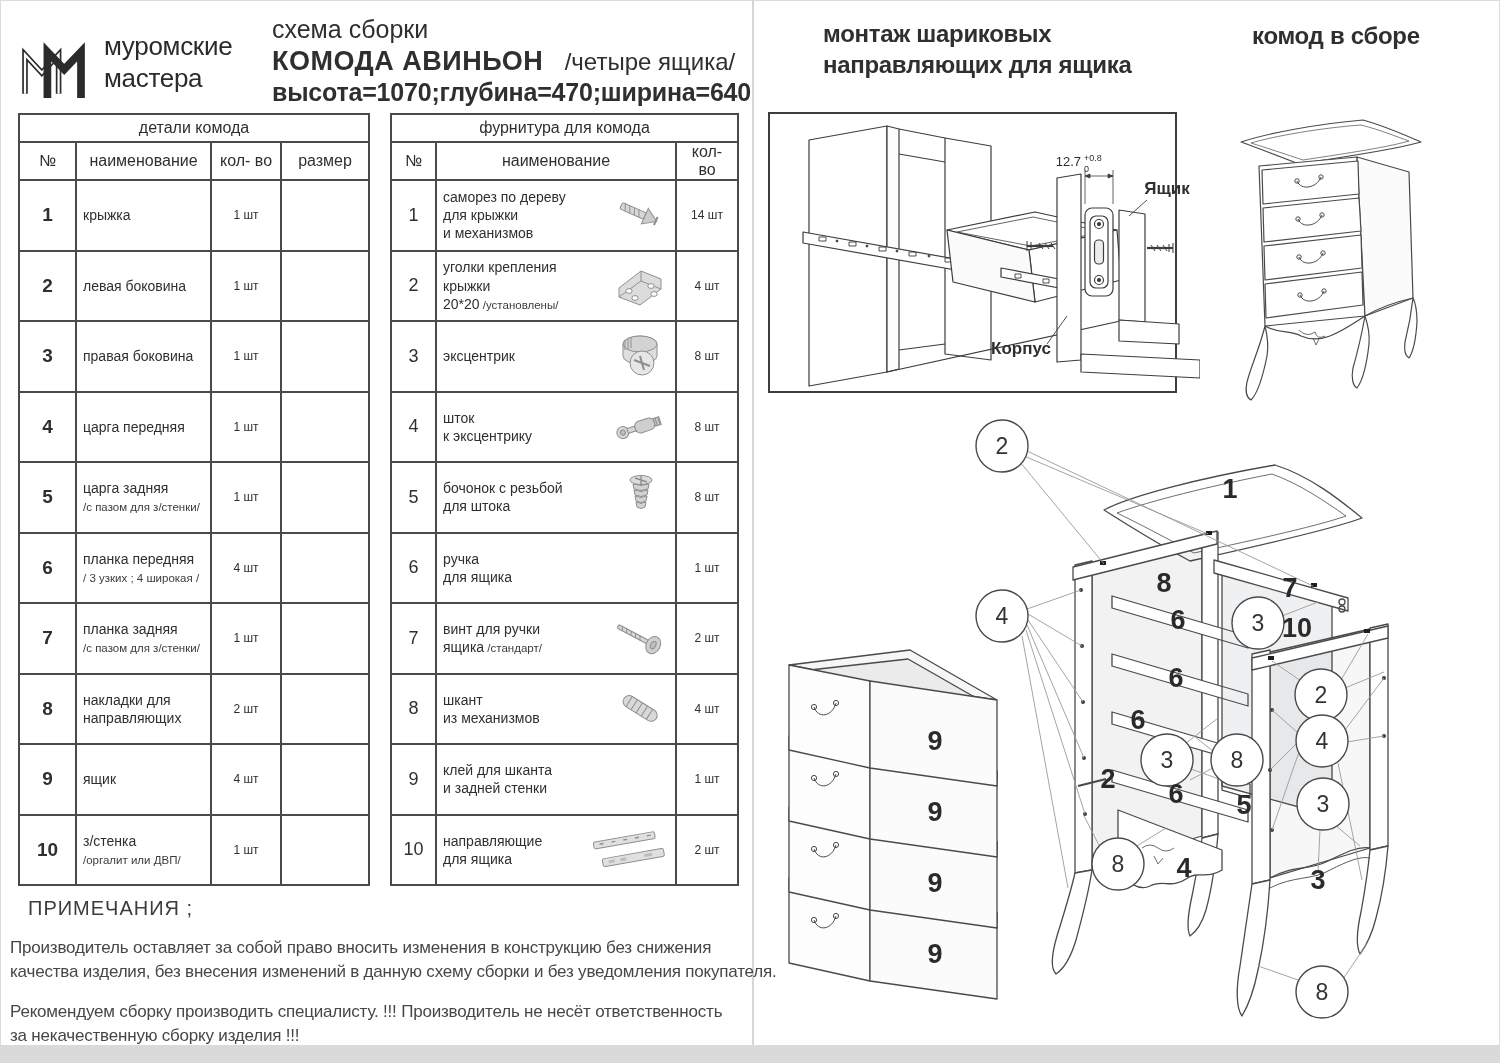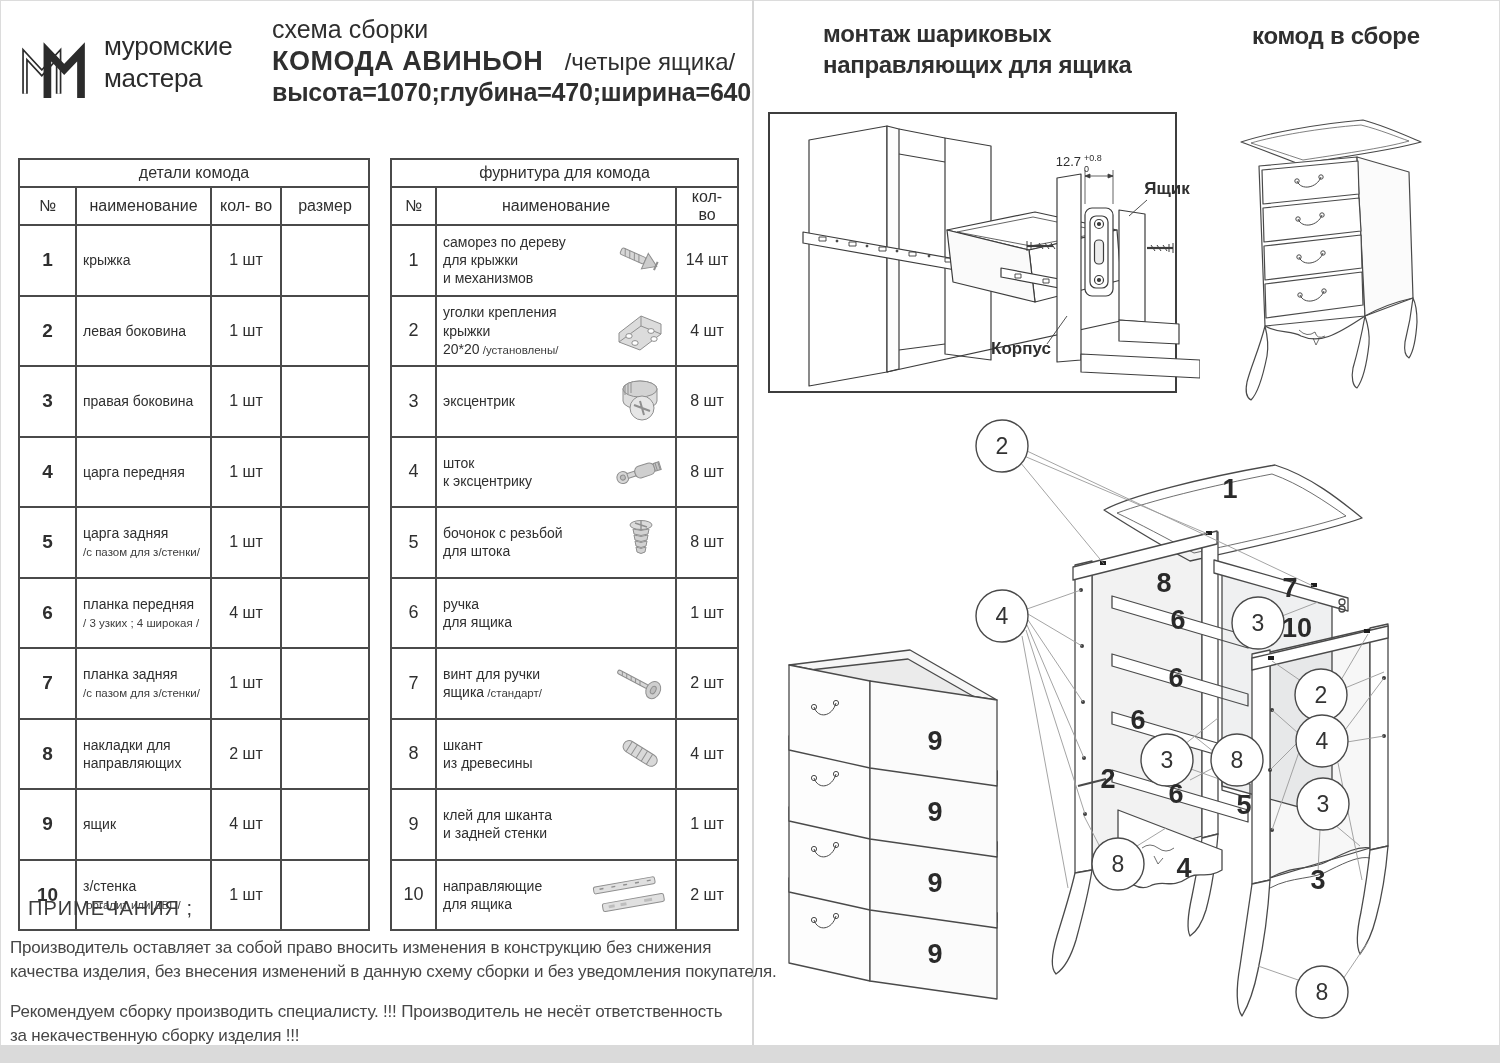--- a/index.html
+++ b/index.html
@@ -17,27 +17,27 @@
   .title-l1{font-size:25px;font-weight:500;}
   .title-l2{font-size:27px;font-weight:700;letter-spacing:0.5px;}
   .title-l2 .variant{font-size:24px;font-weight:500;letter-spacing:0;}
   .title-l3{font-size:25px;font-weight:700;letter-spacing:-0.2px;}
 
   .rail-title{position:absolute;left:823px;top:18px;font-size:24px;font-weight:600;
               white-space:pre-line;line-height:1.3;letter-spacing:-0.3px;}
   .assembled-title{position:absolute;left:1252px;top:22px;font-size:24px;font-weight:600;letter-spacing:-0.3px;}
 
   
-  table.data-table{position:absolute;border-collapse:collapse;table-layout:fixed;background:#fff;margin-top:45px;}
+  table.data-table{position:absolute;border-collapse:collapse;table-layout:fixed;background:#fff;}
   table.data-table td, table.data-table th{border:2px solid #4a4a4a;padding:0 6px;vertical-align:middle;}
   .tbl-title th{height:26px;font-size:16px;font-weight:500;text-align:center;padding:0;}
   .tbl-head th{height:36px;font-size:16px;font-weight:500;text-align:center;}
   td.c-num{text-align:center;font-size:19px;font-weight:700;}
   td.c-name{font-size:14px;line-height:1.3;}
-  td.c-qty{text-align:center;font-size:16px;}
+  td.c-qty{text-align:center;font-size:12px;}
   td.c-size{font-size:14px;}
   .name-main{white-space:pre-line;display:block;}
   .name-sub{font-size:11.5px;color:#3c3c3c;}
   .hw-namecell{display:flex;align-items:center;gap:2px;}
   .hw-text{flex:1;min-width:0;}
   .hw-icon{flex:0 0 auto;display:flex;align-items:center;justify-content:center;}
   #parts-table{left:18px;top:113px;width:350px;}
   #hardware-table{left:390px;top:113px;width:347px;}
   #parts-table tbody tr, #hardware-table tbody tr{height:70.5px;}
 
@@ -331,21 +331,21 @@
               </span>
             </div>
           </td>
           <td class="c-qty">2 шт</td>
         </tr>
         <tr>
           <td class="c-num" style="font-weight: 400; font-size: 18px;">8</td>
           <td class="c-name">
             <div class="hw-namecell">
               <div class="hw-text"><span class="name-main" style="display: inline; white-space: pre-line;">шкант
-из древесины</span></div>
+из механизмов</span></div>
               <span class="hw-icon">
                 <svg width="56" height="50" viewBox="0 0 56 50">
                   <g transform="rotate(32 28 25)" stroke="#8f8f8f" fill="#d9d9d9">
                     <rect x="8" y="19" width="38" height="12" rx="6"></rect>
                     <path d="M14 19 v12 M20 19 v12 M26 19 v12 M32 19 v12 M38 19 v12" stroke-width="1" fill="none"></path>
                   </g>
                 </svg>
               </span>
             </div>
           </td>

